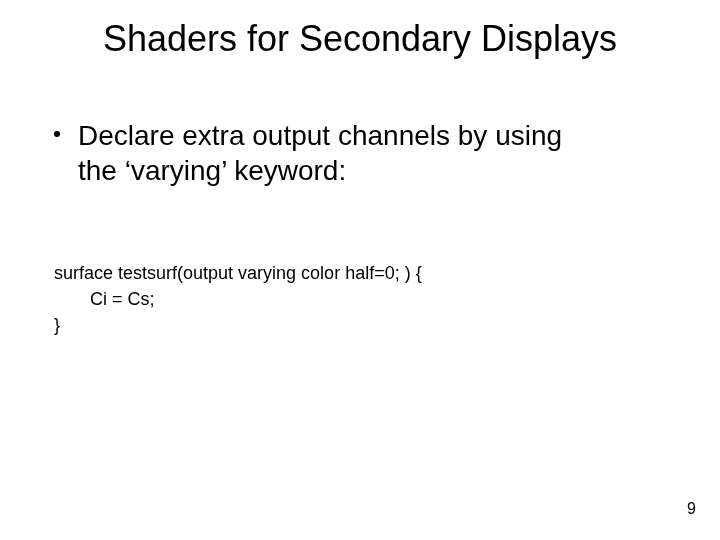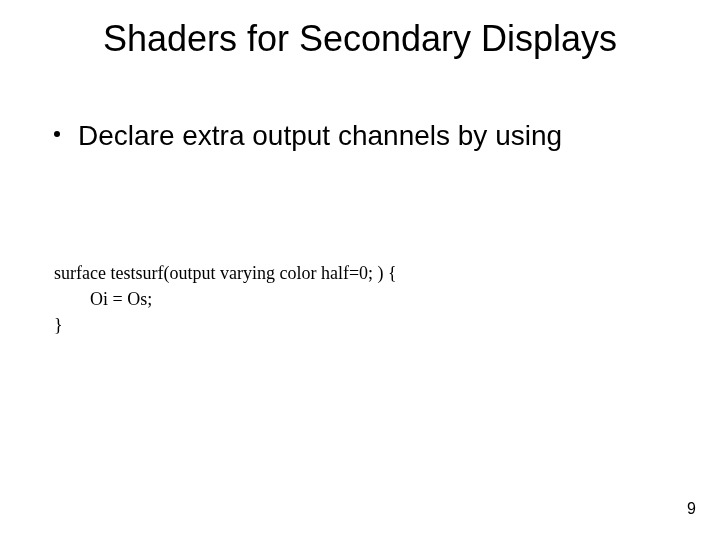--- a/index.html
+++ b/index.html
@@ -55,21 +55,21 @@
   .bullet-cont {
     display: block;
     margin-left: 24px;
   }
   .code-block {
     position: absolute;
     top: 260px;
     left: 54px;
     font-size: 18px;
     line-height: 1.45;
-    font-family: Liberation Serif, serif;
+    font-family: Liberation Sans, sans-serif;
   }
   .code-indent {
     padding-left: 36px;
   }
   .page-number {
     position: absolute;
     right: 24px;
     bottom: 22px;
     font-size: 16px;
     color: #000;
@@ -77,23 +77,24 @@
 </style>
 </head>
 <body>
 
 <div class="slide">
 
   <div class="title">Shaders for Secondary Displays</div>
 
   <div class="bullet-row">
     <span class="bullet-dot"></span><span class="bullet-text">Declare extra output channels by using</span>
+    <span class="bullet-cont">the ‘varying’ keyword:</span>
   </div>
 
   <div class="code-block">
     <div>surface testsurf(output varying color half=0; ) {</div>
-    <div class="code-indent">Oi = Os;</div>
+    <div class="code-indent">Ci = Cs;</div>
     <div>}</div>
   </div>
 
   <div class="page-number">9</div>
 
 </div>
 
 </body></html>

